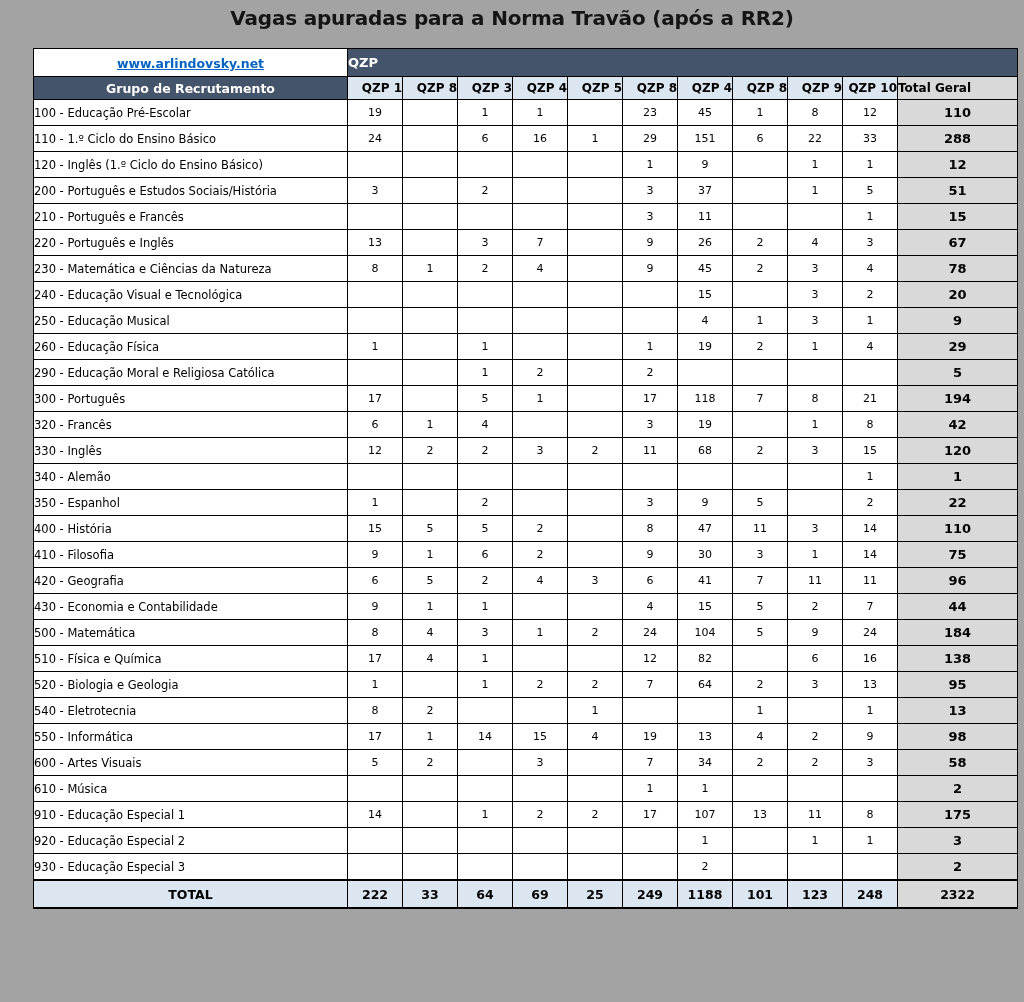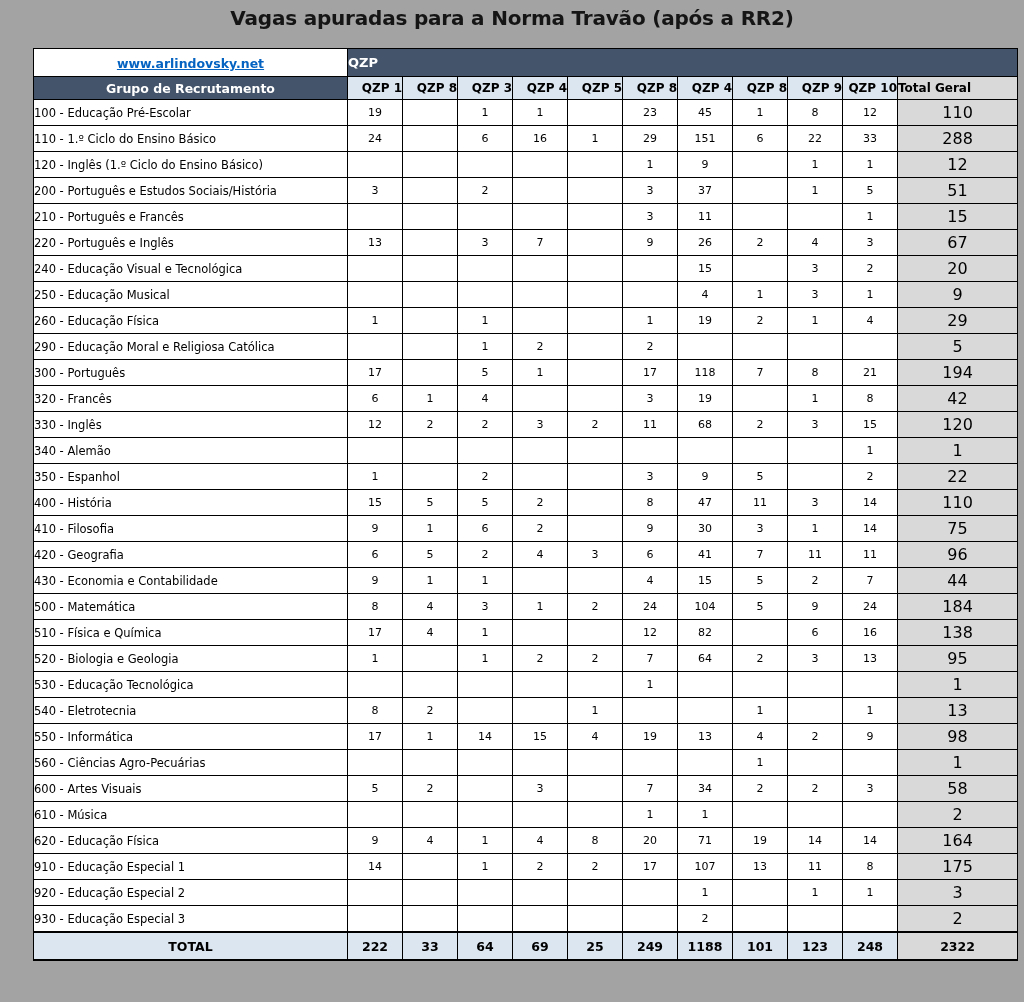--- a/index.html
+++ b/index.html
@@ -66,21 +66,21 @@
     border-bottom:2px solid var(--border-color,#000);
   }
   .label{
     font-size:11.5px;text-align:left;padding-left:4px;
     border-left:2px solid var(--border-color,#000);
     border-right:2px solid var(--border-color,#000);
     background:#fff;height:25px;
   }
   .num{font-size:11px;text-align:center;background:#fff;}
   .rowtotal{
-    font-size:16px;font-weight:normal;text-align:center;
+    font-size:13px;font-weight:bold;text-align:center;
     background:var(--gray,#D9D9D9);
     border-left:2px solid var(--border-color,#000);
     border-right:2px solid var(--border-color,#000);
   }
   tr.totalrow td{
     background:var(--light-blue,#DCE6F1);
     font-weight:bold;font-size:12.5px;
     border-top:2px solid var(--border-color,#000);
     border-bottom:2px solid var(--border-color,#000);
     height:26px;
@@ -210,20 +210,34 @@
           <td class="num">7</td>
           <td class="num"></td>
           <td class="num">9</td>
           <td class="num">26</td>
           <td class="num">2</td>
           <td class="num">4</td>
           <td class="num">3</td>
           <td class="rowtotal">67</td>
         </tr>
         <tr>
+          <td class="label">230 - Matemática e Ciências da Natureza</td>
+          <td class="num">8</td>
+          <td class="num">1</td>
+          <td class="num">2</td>
+          <td class="num">4</td>
+          <td class="num"></td>
+          <td class="num">9</td>
+          <td class="num">45</td>
+          <td class="num">2</td>
+          <td class="num">3</td>
+          <td class="num">4</td>
+          <td class="rowtotal">78</td>
+        </tr>
+        <tr>
           <td class="label">240 - Educação Visual e Tecnológica</td>
           <td class="num"></td>
           <td class="num"></td>
           <td class="num"></td>
           <td class="num"></td>
           <td class="num"></td>
           <td class="num"></td>
           <td class="num">15</td>
           <td class="num"></td>
           <td class="num">3</td>
@@ -434,34 +448,20 @@
           <td class="num">2</td>
           <td class="num">2</td>
           <td class="num">7</td>
           <td class="num">64</td>
           <td class="num">2</td>
           <td class="num">3</td>
           <td class="num">13</td>
           <td class="rowtotal">95</td>
         </tr>
         <tr>
-          <td class="label">530 - Educação Tecnológica</td>
-          <td class="num"></td>
-          <td class="num"></td>
-          <td class="num"></td>
-          <td class="num"></td>
-          <td class="num"></td>
-          <td class="num">1</td>
-          <td class="num"></td>
-          <td class="num"></td>
-          <td class="num"></td>
-          <td class="num"></td>
-          <td class="rowtotal">1</td>
-        </tr>
-        <tr>
           <td class="label">540 - Eletrotecnia</td>
           <td class="num">8</td>
           <td class="num">2</td>
           <td class="num"></td>
           <td class="num"></td>
           <td class="num">1</td>
           <td class="num"></td>
           <td class="num"></td>
           <td class="num">1</td>
           <td class="num"></td>
@@ -476,34 +476,20 @@
           <td class="num">15</td>
           <td class="num">4</td>
           <td class="num">19</td>
           <td class="num">13</td>
           <td class="num">4</td>
           <td class="num">2</td>
           <td class="num">9</td>
           <td class="rowtotal">98</td>
         </tr>
         <tr>
-          <td class="label">560 - Ciências Agro-Pecuárias</td>
-          <td class="num"></td>
-          <td class="num"></td>
-          <td class="num"></td>
-          <td class="num"></td>
-          <td class="num"></td>
-          <td class="num"></td>
-          <td class="num"></td>
-          <td class="num">1</td>
-          <td class="num"></td>
-          <td class="num"></td>
-          <td class="rowtotal">1</td>
-        </tr>
-        <tr>
           <td class="label">600 - Artes Visuais</td>
           <td class="num">5</td>
           <td class="num">2</td>
           <td class="num"></td>
           <td class="num">3</td>
           <td class="num"></td>
           <td class="num">7</td>
           <td class="num">34</td>
           <td class="num">2</td>
           <td class="num">2</td>
@@ -516,34 +502,20 @@
           <td class="num"></td>
           <td class="num"></td>
           <td class="num"></td>
           <td class="num"></td>
           <td class="num">1</td>
           <td class="num">1</td>
           <td class="num"></td>
           <td class="num"></td>
           <td class="num"></td>
           <td class="rowtotal">2</td>
-        </tr>
-        <tr>
-          <td class="label">620 - Educação Física</td>
-          <td class="num">9</td>
-          <td class="num">4</td>
-          <td class="num">1</td>
-          <td class="num">4</td>
-          <td class="num">8</td>
-          <td class="num">20</td>
-          <td class="num">71</td>
-          <td class="num">19</td>
-          <td class="num">14</td>
-          <td class="num">14</td>
-          <td class="rowtotal">164</td>
         </tr>
         <tr>
           <td class="label">910 - Educação Especial 1</td>
           <td class="num">14</td>
           <td class="num"></td>
           <td class="num">1</td>
           <td class="num">2</td>
           <td class="num">2</td>
           <td class="num">17</td>
           <td class="num">107</td>

